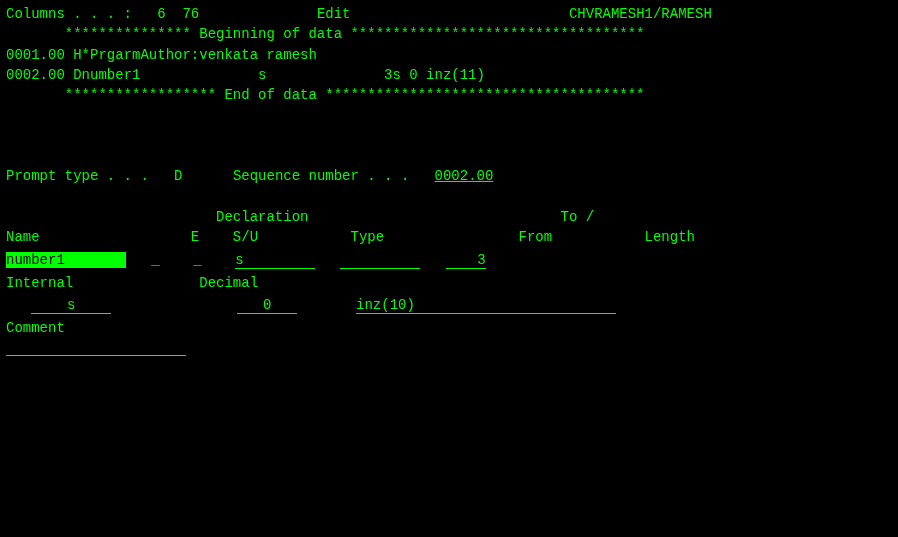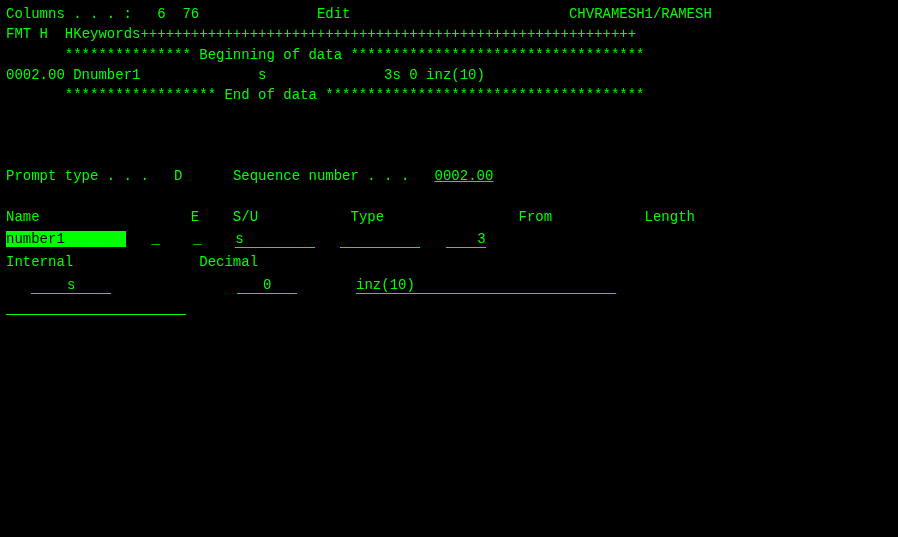--- a/index.html
+++ b/index.html
@@ -69,42 +69,45 @@
     }
   </style>
 </head>
 <body>
 
 <div class="screen">
 
   <span class="line"><span>Columns . . . :</span>   <span>6</span>  <span>76</span>              <span>Edit</span>                          <span>CHVRAMESH1/RAMESH</span></span>
 
 
-  <span class="line"><span>FMT H</span>  <span>HKeywords+++++++++++++++++++++++++++++++++++++++++++++++++++++++++++</span></span>
 
   <span class="line">       <span>*************** Beginning of data ***********************************</span></span>
 
+  <span class="line"><span>0001.00</span> <span>H*PrgarmAuthor:venkata ramesh</span></span>
 
-  <span class="line"><span>0002.00</span> <span>Dnumber1              s              3s 0 inz(10)</span></span>
+  <span class="line"><span>0002.00</span> <span>Dnumber1              s              3s 0 inz(11)</span></span>
 
   <span class="line">       <span>****************** End of data **************************************</span></span>
 
   <span class="blank-line"></span>
   <span class="blank-line"></span>
   <span class="blank-line"></span>
 
   <span class="line"><span>Prompt type . . .</span>   <span>D</span>      <span>Sequence number . . .</span>   <span class="underline">0002.00</span></span>
 
   <span class="blank-line"></span>
 
+  <span class="line">                         <span>Declaration</span>                              <span>To /</span>
+</span>
 
   <span class="line"><span>Name</span>                  <span>E</span>    <span>S/U</span>           <span>Type</span>                <span>From</span>           <span>Length</span></span>
 
   <div style="white-space:pre; line-height:1.8;"><span class="highlighted"><input type="text" style="background: rgb(0, 255, 0); color: rgb(0, 0, 0); font-family: &quot;Courier New&quot;, monospace; font-size: 14px; border: none; outline: none; width: 120px;" value="number1"></span>   <span>_</span>    <span>_</span>    <input type="text" style="background: transparent; border-top: none; border-right: none; border-left: none; border-image: initial; border-bottom: 1px solid rgb(0, 255, 0); color: rgb(0, 255, 0); font-family: &quot;Courier New&quot;, monospace; font-size: 14px; outline: none; width: 80px;" value="s">   <input type="text" style="background: transparent; border-top: none; border-right: none; border-left: none; border-image: initial; border-bottom: 1px solid rgb(0, 255, 0); color: rgb(0, 255, 0); font-family: &quot;Courier New&quot;, monospace; font-size: 14px; outline: none; width: 80px;" value="">   <input type="text" style="background: transparent; border-top: none; border-right: none; border-left: none; border-image: initial; border-bottom: 1px solid rgb(0, 255, 0); color: rgb(0, 255, 0); font-family: &quot;Courier New&quot;, monospace; font-size: 14px; outline: none; width: 40px; text-align: right;" value="3"></div>
 
   <span class="line"><span>Internal</span>               <span>Decimal</span></span>
 
 
   <div style="white-space:pre; line-height:1.8;">   <input type="text" style="background: transparent; border-top: none; border-right: none; border-left: none; border-image: initial; border-bottom: 1px solid rgb(0, 255, 0); color: rgb(0, 255, 0); font-family: &quot;Courier New&quot;, monospace; font-size: 14px; outline: none; width: 80px; text-align: center;" value="s">               <input type="text" style="background: transparent; border-top: none; border-right: none; border-left: none; border-image: initial; border-bottom: 1px solid rgb(0, 255, 0); color: rgb(0, 255, 0); font-family: &quot;Courier New&quot;, monospace; font-size: 14px; outline: none; width: 60px; text-align: center;" value="0">       <input type="text" style="background: transparent; border-top: none; border-right: none; border-left: none; border-image: initial; border-bottom: 1px solid rgb(0, 255, 0); color: rgb(0, 255, 0); font-family: &quot;Courier New&quot;, monospace; font-size: 14px; outline: none; width: 260px;" value="inz(10)"></div>
 
+  <span class="line"><span>Comment</span></span>
   <div style="white-space:pre;"><input type="text" class="comment-input" value="" style=""></div>
 
 </div>
 
 </body></html>

